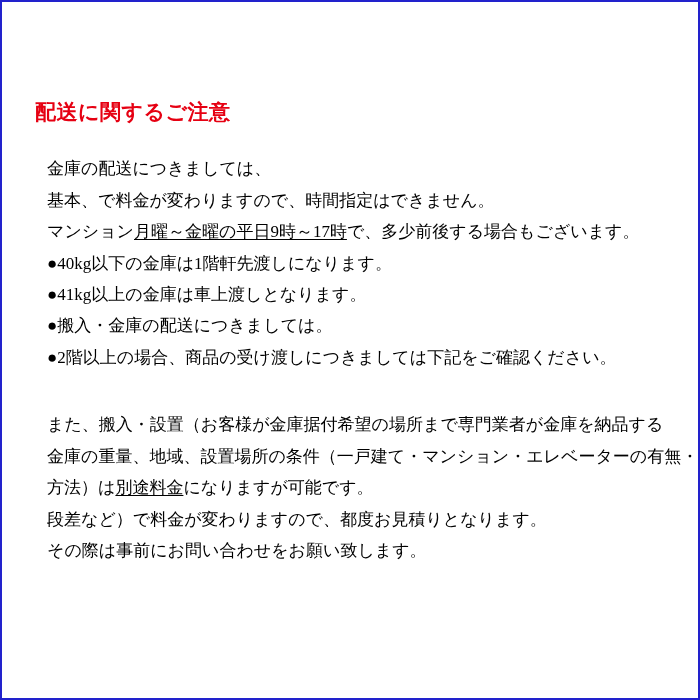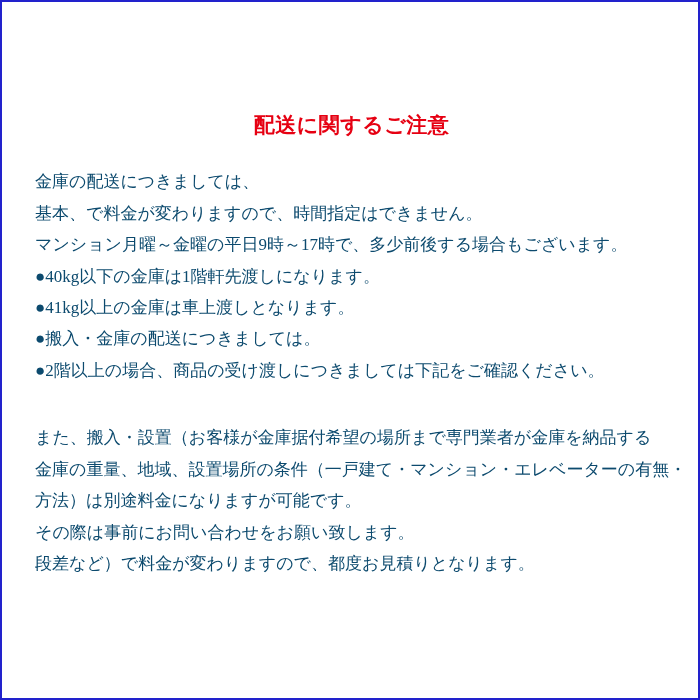--- a/index.html
+++ b/index.html
@@ -25,33 +25,34 @@
     position: absolute;
     left: 33px;
     top: 95px;
     right: 30px;
   }
   .heading {
     color: #e60012;
     font-size: 21px;
     font-weight: bold;
     letter-spacing: 0.5px;
-    margin: 16px 0 28px 0;
+    margin: 3px 0 28px 0;
     line-height: 1.2;
-    text-align: center;
   }
   .para-block {
-    color: #0c4a6e;
+    color: #000000;
     font-size: 17px;
     line-height: 1.85;
+    margin-left: 12px;
   }
   .line {
     white-space: nowrap;
   }
   .underline {
+    text-decoration: underline;
     text-underline-offset: 2px;
   }
   .gap {
     height: 36px;
   }
   .bullet-line {
     white-space: nowrap;
   }
 </style>
 </head>
@@ -71,18 +72,18 @@
       <div class="bullet-line">●搬入・金庫の配送につきましては。</div>
       <div class="bullet-line">●2階以上の場合、商品の受け渡しにつきましては下記をご確認ください。</div>
     </div>
 
     <div class="gap"></div>
 
     <div class="para-block">
       <div class="line">また、搬入・設置（お客様が金庫据付希望の場所まで専門業者が金庫を納品する</div>
       <div class="line">金庫の重量、地域、設置場所の条件（一戸建て・マンション・エレベーターの有無・</div>
       <div class="line"><span>方法）は</span><span class="underline">別途料金</span><span>になりますが可能です。</span></div>
+      <div class="line">段差など）で料金が変わりますので、都度お見積りとなります。</div>
       <div class="line">その際は事前にお問い合わせをお願い致します。</div>
-      <div class="line">段差など）で料金が変わりますので、都度お見積りとなります。</div>
     </div>
 
   </div>
 </div>
 
 </body></html>

